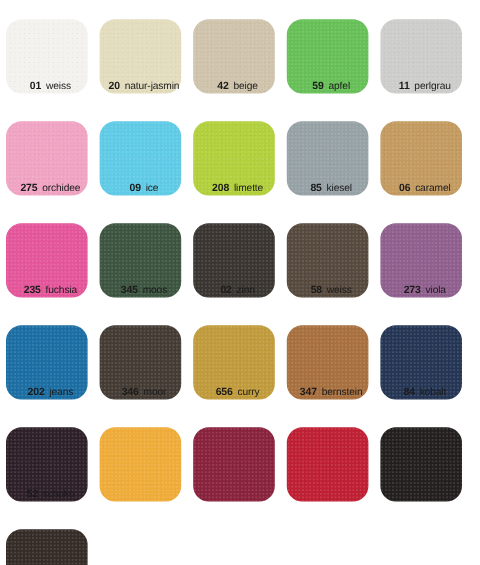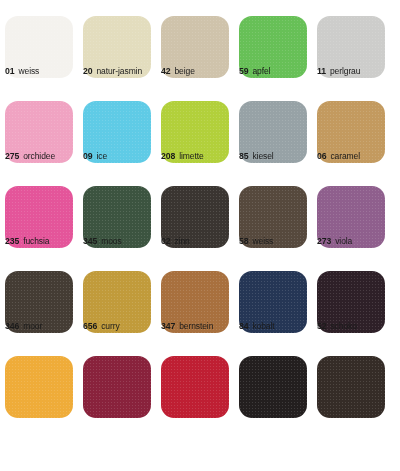--- a/index.html
+++ b/index.html
@@ -30,20 +30,21 @@
     align-content: flex-start;
   }
   .swatch-cell {
     width: 78px;
     height: 85px;
     margin-right: 0;
     position: relative;
     box-sizing: border-box;
     padding-left: 5px;
     padding-top: 16px;
+    text-align: center;
   }
   .swatch-chip {
     width: 68px;
     height: 62px;
     border-radius: 13px;
     position: relative;
     overflow: hidden;
   }
   
   .swatch-chip::after {
@@ -139,20 +140,24 @@
       </div>
       <div class="swatch-cell">
         <div class="swatch-chip" title="taupe" style="background: rgb(86, 73, 61);"></div>
         <div class="swatch-label"><span class="swatch-code">58</span><span class="swatch-name">weiss</span></div>
       </div>
       <div class="swatch-cell">
         <div class="swatch-chip" title="viola" style="background: rgb(143, 95, 141);"></div>
         <div class="swatch-label"><span class="swatch-code">273</span><span class="swatch-name">viola</span></div>
       </div>
       <div class="swatch-cell">
+        <div class="swatch-chip" title="jeans" style="background: rgb(27, 110, 163);"></div>
+        <div class="swatch-label"><span class="swatch-code">202</span><span class="swatch-name">jeans</span></div>
+      </div>
+      <div class="swatch-cell">
         <div class="swatch-chip" title="moor" style="background: rgb(68, 60, 52);"></div>
         <div class="swatch-label"><span class="swatch-code">346</span><span class="swatch-name">moor</span></div>
       </div>
       <div class="swatch-cell">
         <div class="swatch-chip" title="curry" style="background: rgb(193, 155, 59);"></div>
         <div class="swatch-label"><span class="swatch-code">656</span><span class="swatch-name">curry</span></div>
       </div>
       <div class="swatch-cell">
         <div class="swatch-chip" title="bernstein" style="background: rgb(168, 112, 62);"></div>
         <div class="swatch-label"><span class="swatch-code">347</span><span class="swatch-name">bernstein</span></div>

